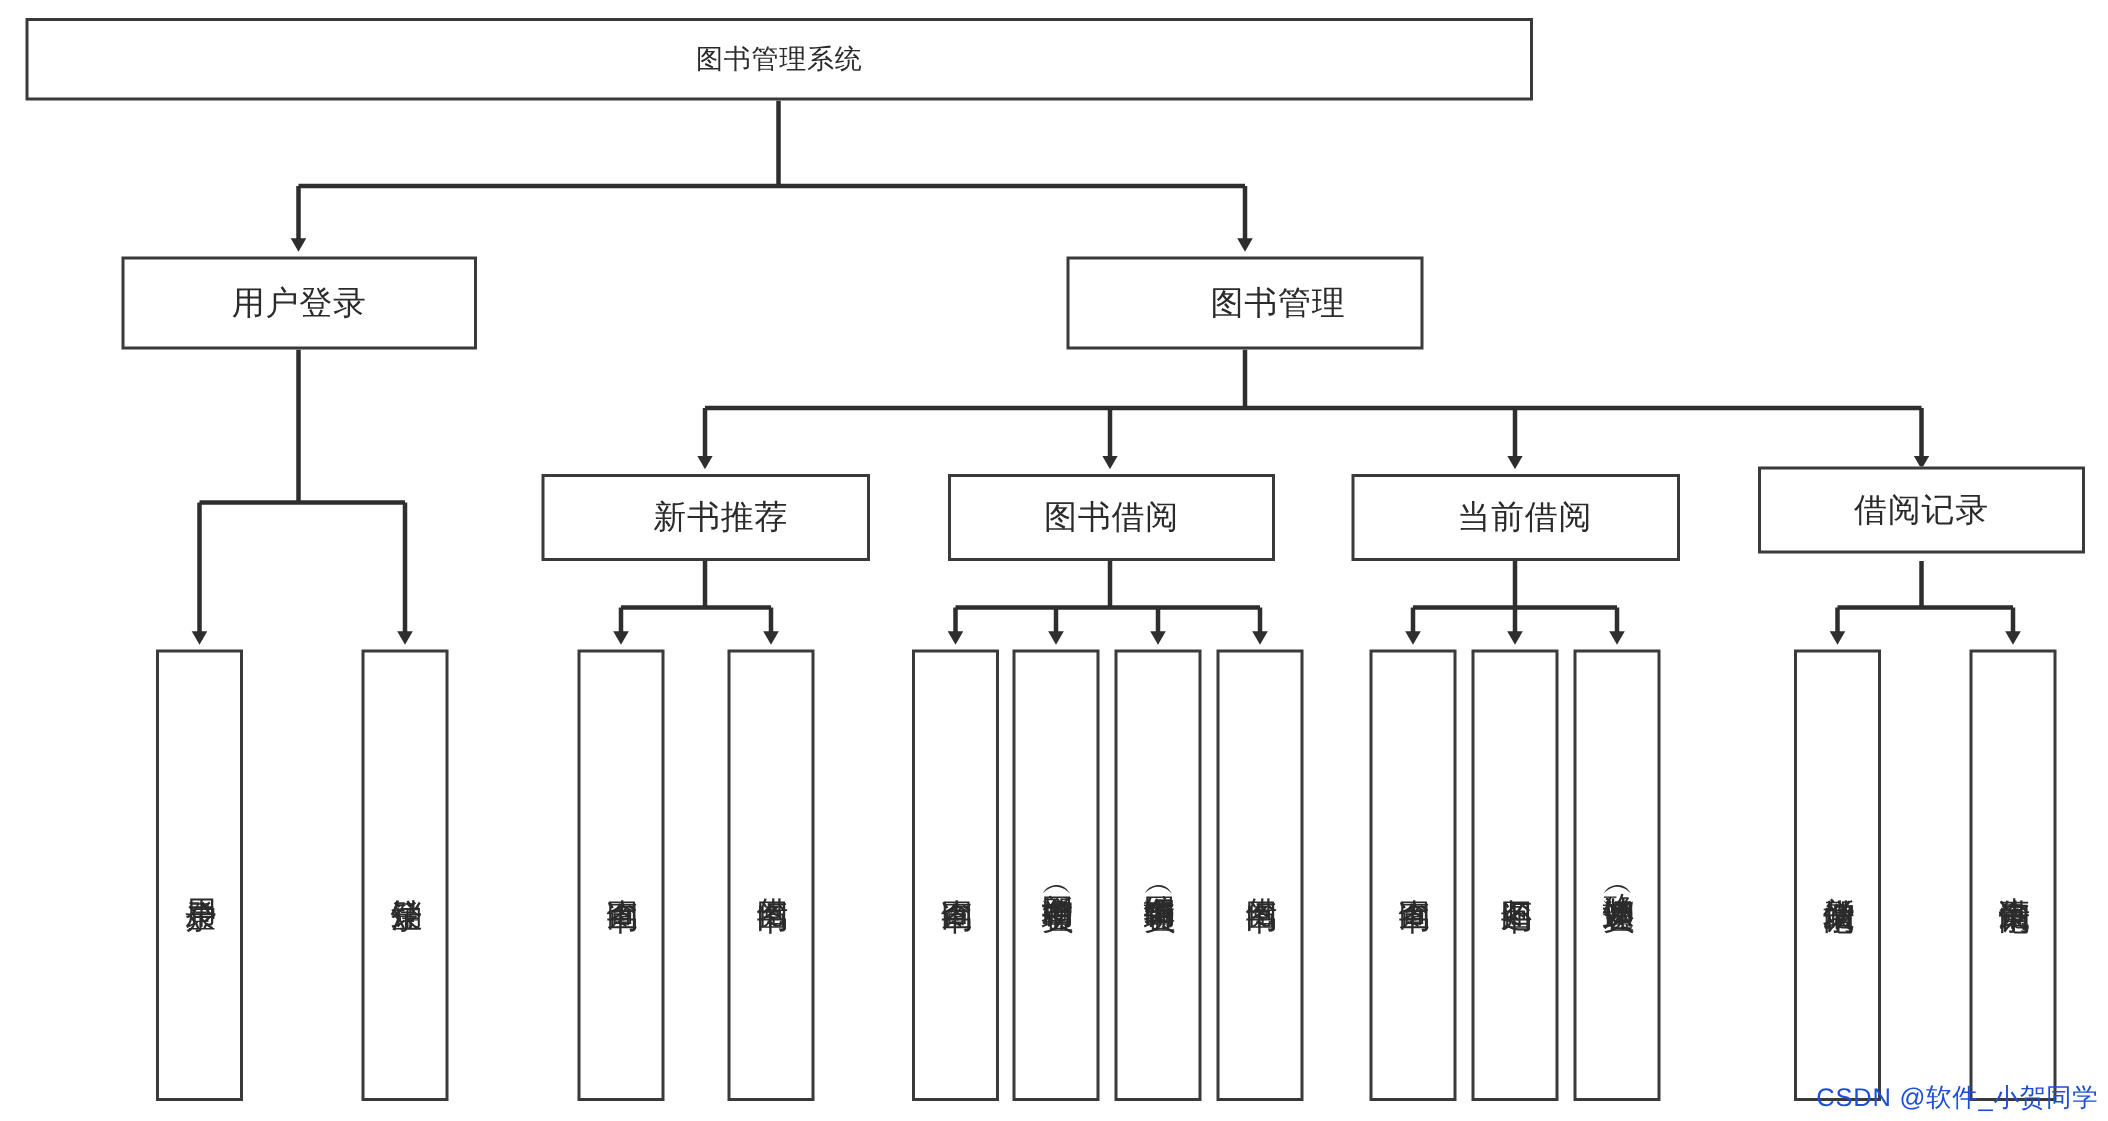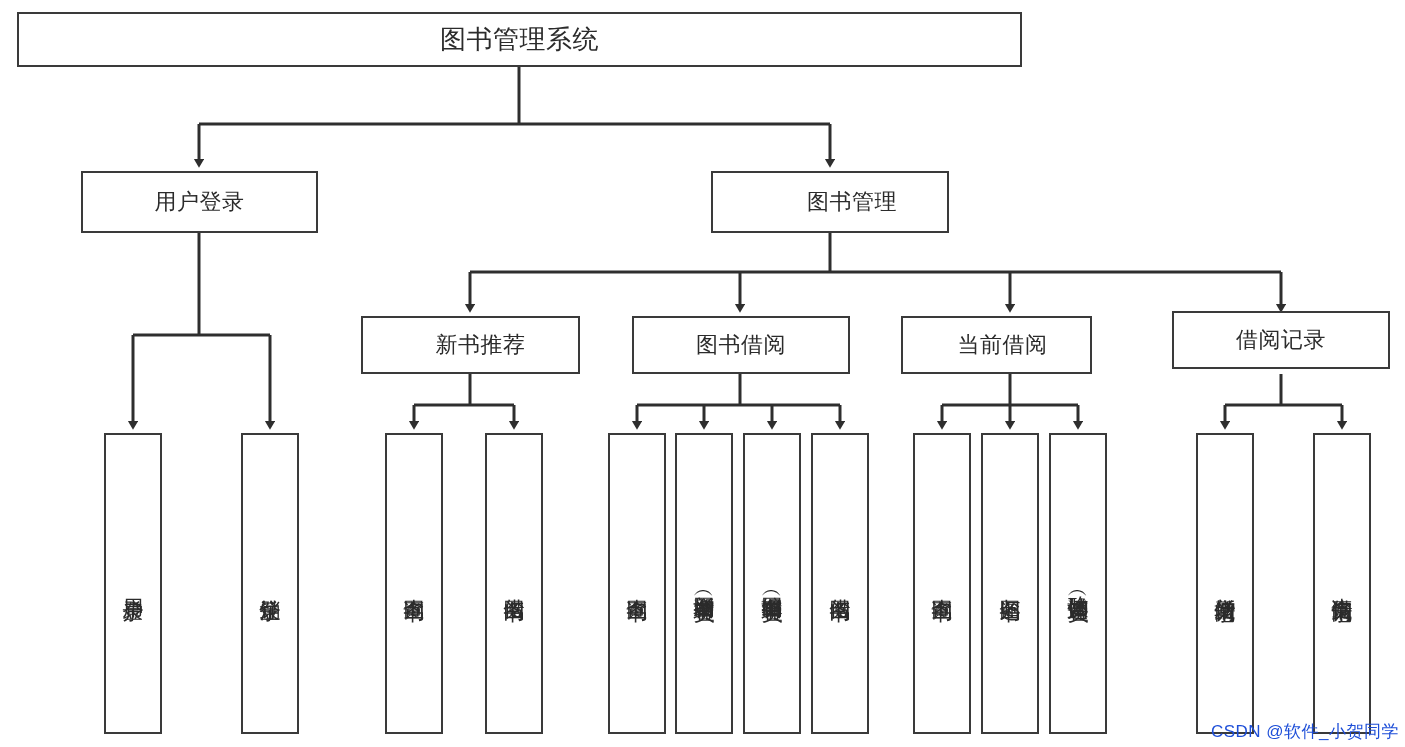--- a/index.html
+++ b/index.html
@@ -39,21 +39,21 @@
     display: block;
     text-align: center;
     line-height: 1.12;
     white-space: nowrap;
   }
   .node.horiz .lbl {
     font-size: 22px;
     letter-spacing: 0.5px;
   }
   .node.root .lbl {
-    font-size: 26px;
+    font-size: 18px;
   }
   .node.vert {
     align-items: center;
     justify-content: center;
   }
   .node.vert .lbl {
     writing-mode: vertical-rl;
     text-orientation: upright;
     font-size: 21px;
     line-height: 1.05;
@@ -134,21 +134,21 @@
   <div class="node horiz" style="left:711px; top:171px; width:238px; height:62px;padding-left:44px;">
     <span class="lbl">图书管理</span>
   </div>
 
   <div class="node horiz" style="left:361px; top:316px; width:219px; height:58px;padding-left:20px;">
     <span class="lbl">新书推荐</span>
   </div>
   <div class="node horiz" style="left:632px; top:316px; width:218px; height:58px;font-family:Liberation Serif, serif;">
     <span class="lbl">图书借阅</span>
   </div>
-  <div class="node horiz" style="left:901px; top:316px; width:191px; height:58px;padding-left:12px;">
+  <div class="node horiz" style="left:901px; top:316px; width:219px; height:58px;padding-left:12px;">
     <span class="lbl">当前借阅</span>
   </div>
   <div class="node horiz" style="left:1172px; top:311px; width:218px; height:58px;">
     <span class="lbl">借阅记录</span>
   </div>
 
   <div class="node vert" style="left:104px; top:433px; width:58px; height:301px;">
     <span class="lbl">用户登录</span>
   </div>
   <div class="node vert" style="left:241px; top:433px; width:58px; height:301px;">

